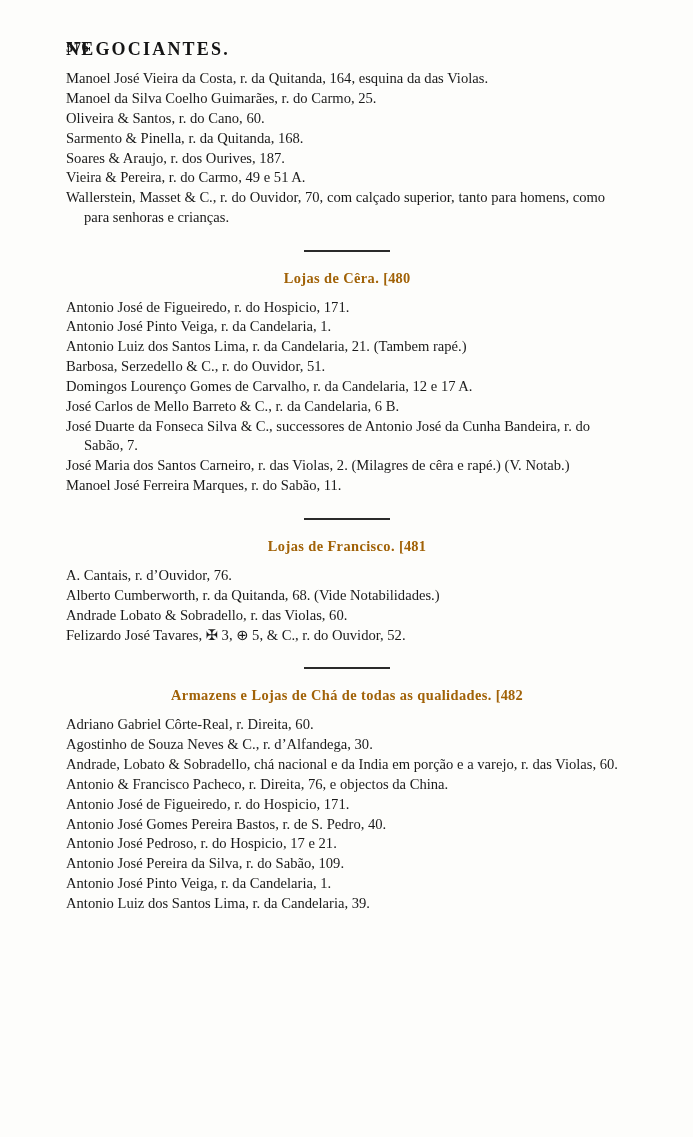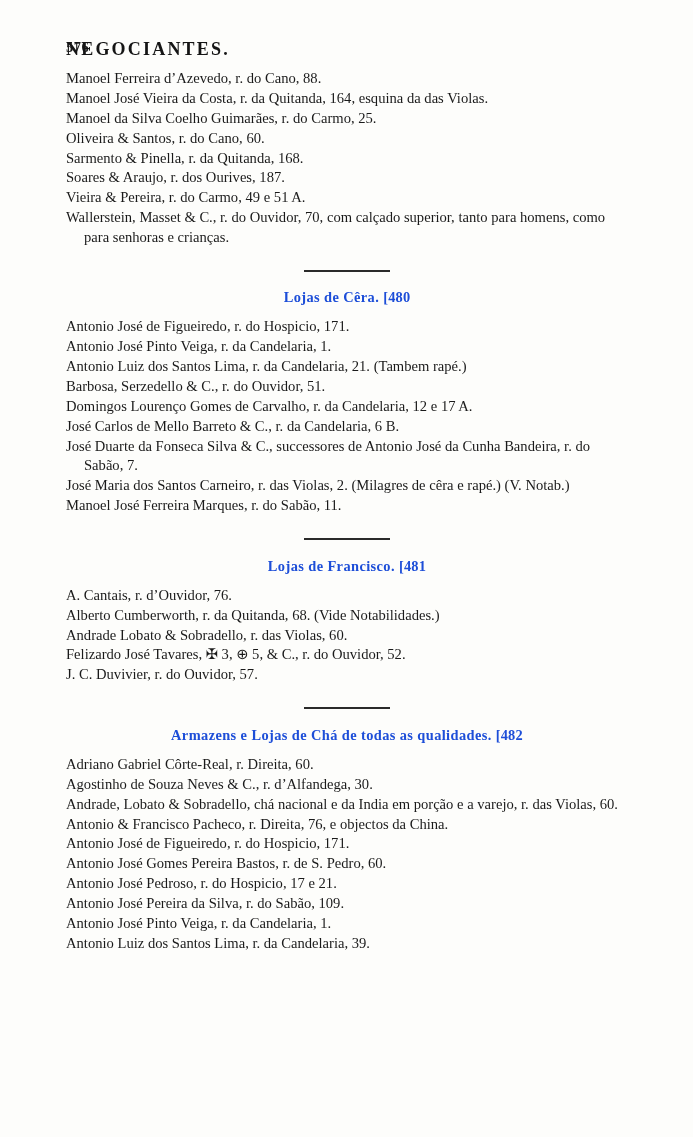--- a/index.html
+++ b/index.html
@@ -86,21 +86,21 @@
     border-top: 2px solid #2a2a2a;
     vertical-align: middle;
   }
   .sec-title {
     text-align: center;
     font-family: "Liberation Serif", serif;
     font-weight: bold;
     font-size: 14.4px;
     letter-spacing: 0.4px;
     margin-bottom: 11px;
-    color: #1d4ed8;
+    color: #a16207;
   }
   .sec-title .bracket-num {
     font-weight: bold;
     letter-spacing: 0.2px;
   }
   .section .entries {
     margin-top: 0;
   }
 </style>
 </head>
@@ -108,21 +108,20 @@
 
 <div class="page">
   <div class="page-inner">
 
     <div class="header-row">
       <div class="folio">576</div>
       <div class="running-head">NEGOCIANTES.</div>
     </div>
 
     <div class="entries">
-      <p class="entry">Manoel Ferreira d’Azevedo, r. do Cano, 88.</p>
       <p class="entry">Manoel José Vieira da Costa, r. da Quitanda, 164, esquina da das Violas.</p>
       <p class="entry">Manoel da Silva Coelho Guimarães, r. do Carmo, 25.</p>
       <p class="entry">Oliveira &amp; Santos, r. do Cano, 60.</p>
       <p class="entry">Sarmento &amp; Pinella, r. da Quitanda, 168.</p>
       <p class="entry">Soares &amp; Araujo, r. dos Ourives, 187.</p>
       <p class="entry">Vieira &amp; Pereira, r. do Carmo, 49 e 51 A.</p>
       <p class="entry">Wallerstein, Masset &amp; C., r. do Ouvidor, 70, com calçado superior, tanto para homens, como para senhoras e crianças.</p>
     </div>
 
     <div class="section">
@@ -152,39 +151,38 @@
       </div>
       <div class="sec-title">
         <span>Lojas de Francisco.</span>
         <span class="bracket-num">[481</span>
       </div>
       <div class="entries">
         <p class="entry indent-a">A. Cantais, r. d’Ouvidor, 76.</p>
         <p class="entry indent-a">Alberto Cumberworth, r. da Quitanda, 68. (Vide Notabilidades.)</p>
         <p class="entry indent-a">Andrade Lobato &amp; Sobradello, r. das Violas, 60.</p>
         <p class="entry indent-a">Felizardo José Tavares, ✠ 3, ⊕ 5, &amp; C., r. do Ouvidor, 52.</p>
-        <p class="entry indent-a">J. C. Duvivier, r. do Ouvidor, 57.</p>
       </div>
     </div>
 
     <div class="section">
       <div class="rule-wrap">
         <span class="rule"></span>
       </div>
       <div class="sec-title">
         <span>Armazens e Lojas de Chá de todas as qualidades.</span>
         <span class="bracket-num">[482</span>
       </div>
       <div class="entries">
         <p class="entry indent-a">Adriano Gabriel Côrte-Real, r. Direita, 60.</p>
         <p class="entry indent-a">Agostinho de Souza Neves &amp; C., r. d’Alfandega, 30.</p>
         <p class="entry indent-a">Andrade, Lobato &amp; Sobradello, chá nacional e da India em porção e a varejo, r. das Violas, 60.</p>
         <p class="entry indent-a">Antonio &amp; Francisco Pacheco, r. Direita, 76, e objectos da China.</p>
         <p class="entry indent-a">Antonio José de Figueiredo, r. do Hospicio, 171.</p>
-        <p class="entry indent-a">Antonio José Gomes Pereira Bastos, r. de S. Pedro, 60.</p>
+        <p class="entry indent-a">Antonio José Gomes Pereira Bastos, r. de S. Pedro, 40.</p>
         <p class="entry indent-a">Antonio José Pedroso, r. do Hospicio, 17 e 21.</p>
         <p class="entry indent-a">Antonio José Pereira da Silva, r. do Sabão, 109.</p>
         <p class="entry indent-a">Antonio José Pinto Veiga, r. da Candelaria, 1.</p>
         <p class="entry indent-a">Antonio Luiz dos Santos Lima, r. da Candelaria, 39.</p>
       </div>
     </div>
 
   </div>
 </div>
 

